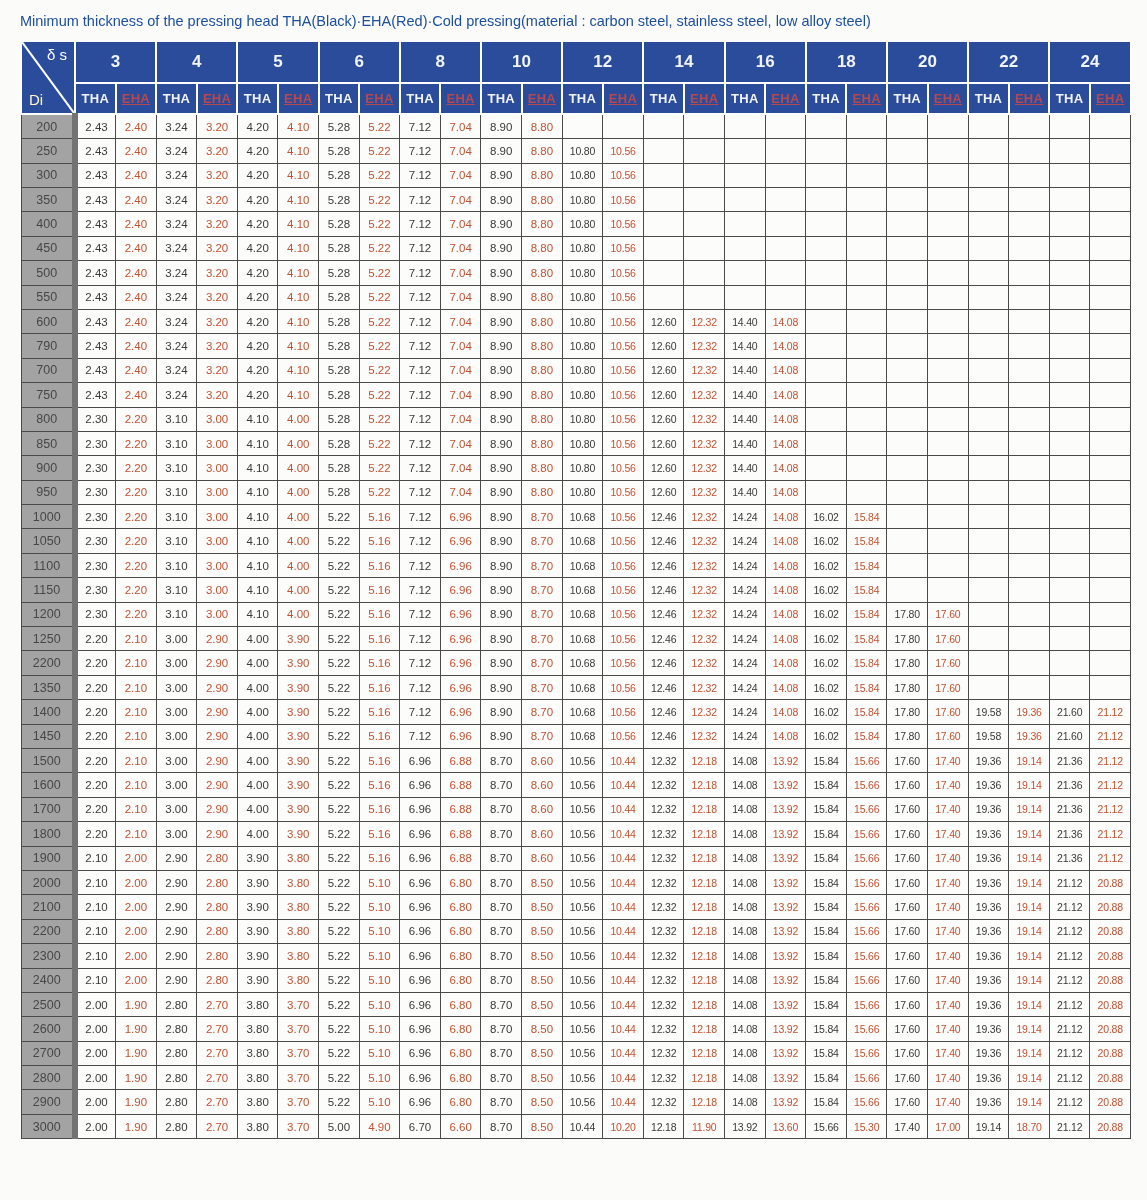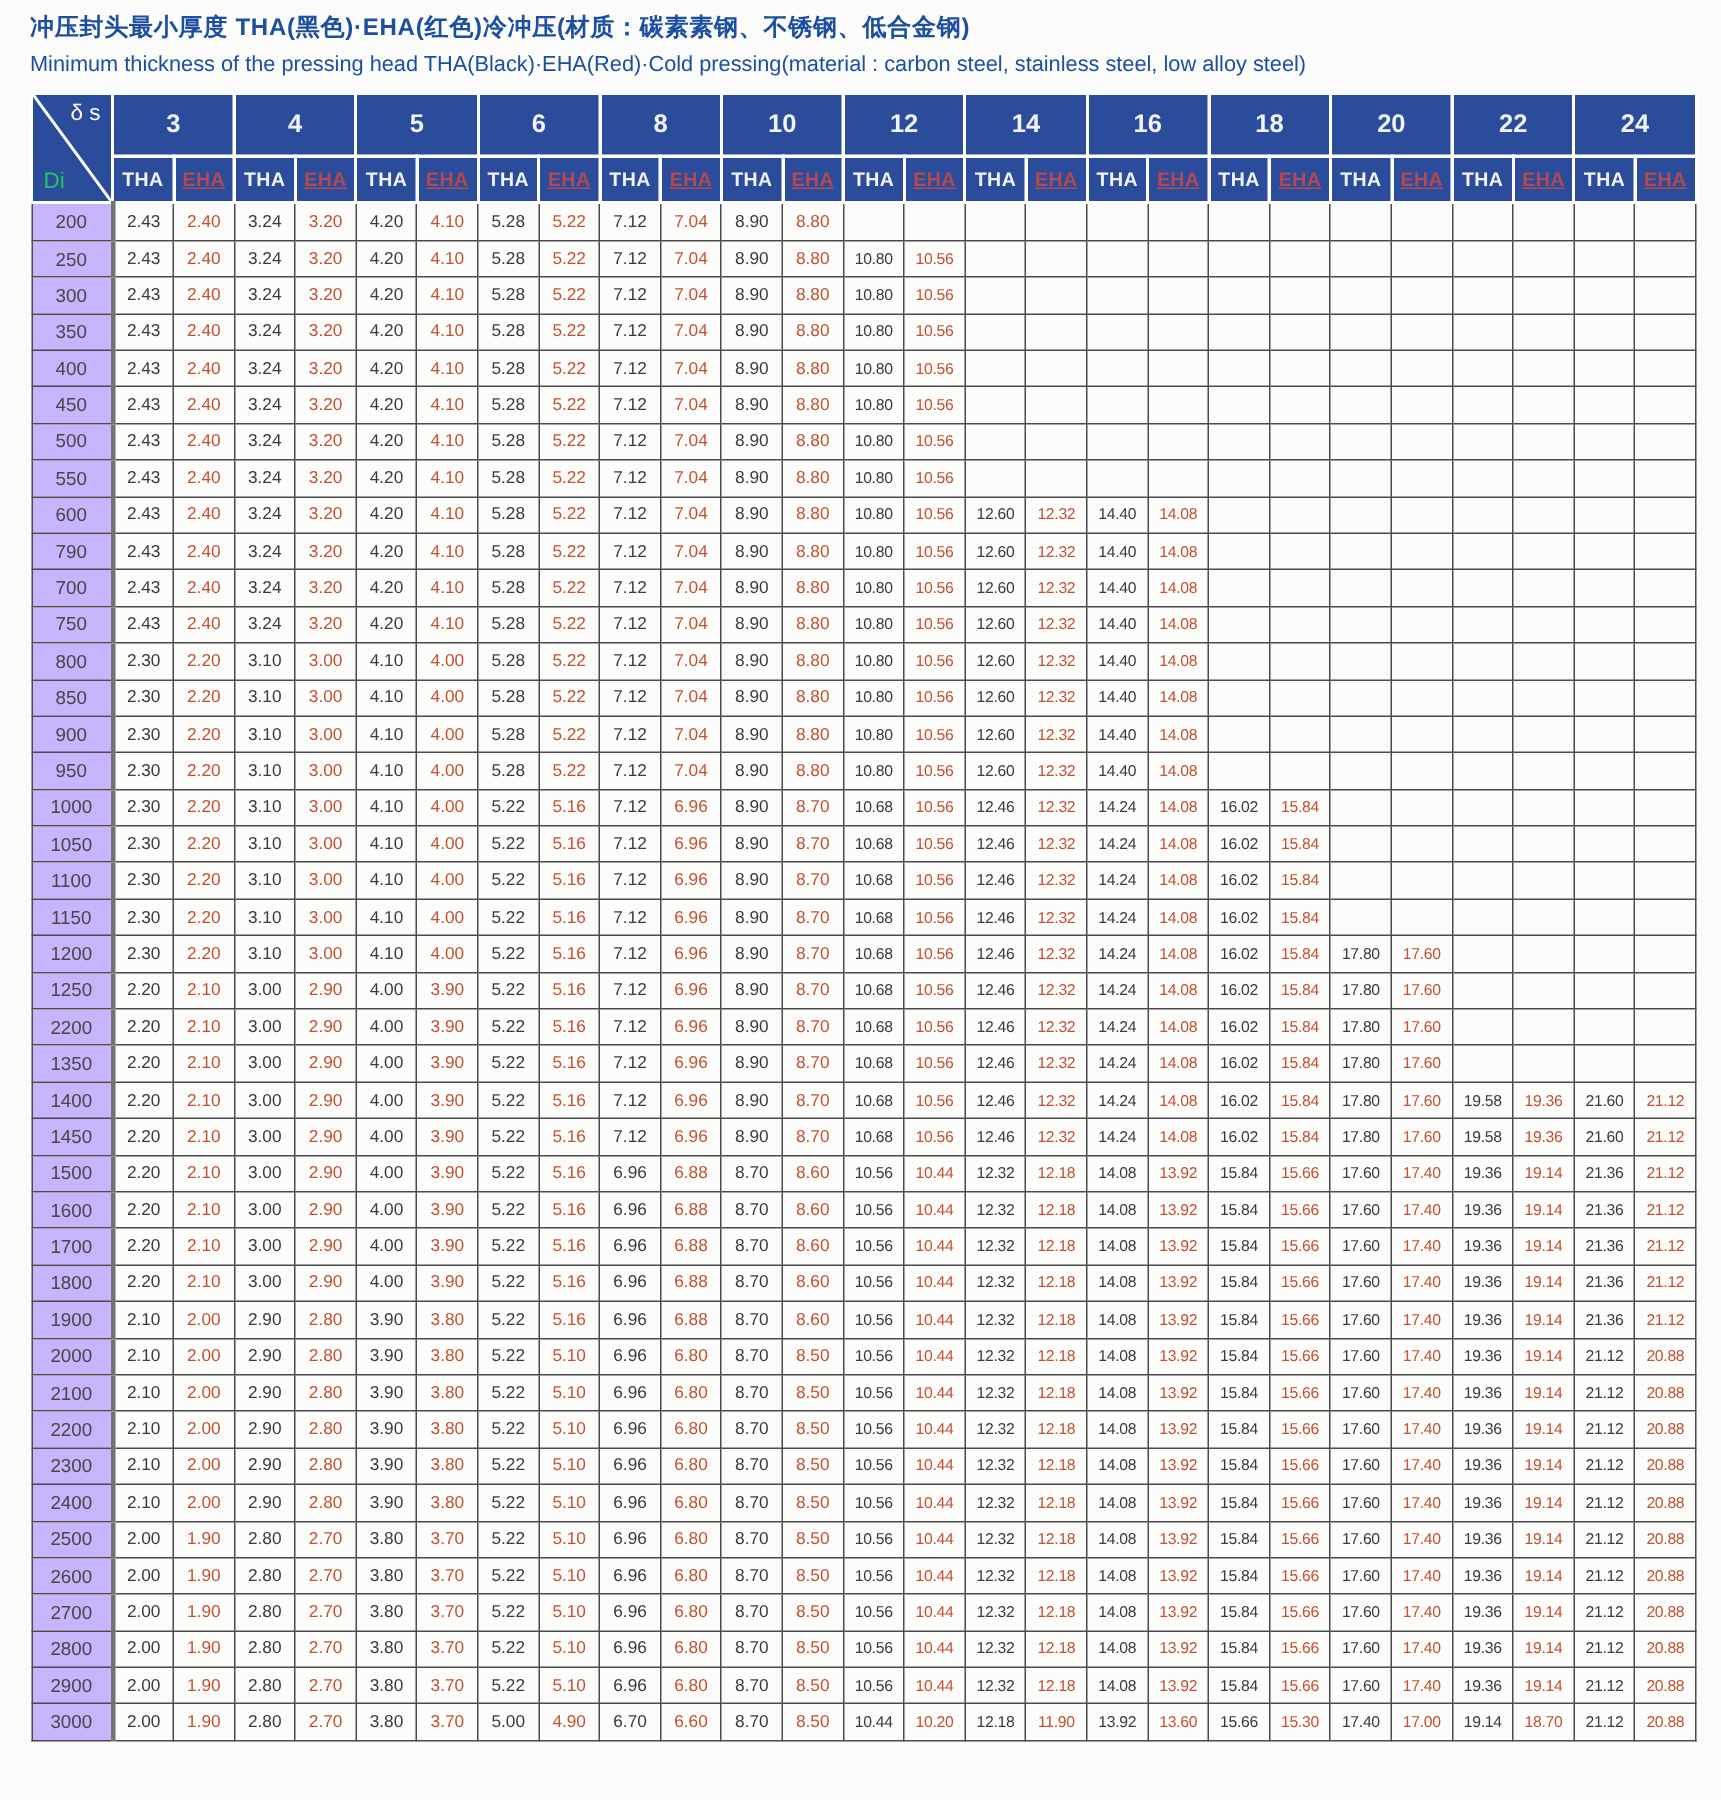--- a/index.html
+++ b/index.html
@@ -8,32 +8,31 @@
   .title-zh{color:#1d4fa1;font-size:16px;font-weight:700;letter-spacing:.5px;line-height:1.35;}
   .title-en{color:#1d4fa1;font-size:14.5px;font-weight:500;margin-top:4px;line-height:1.3;}
   table.thk{border-collapse:collapse;table-layout:fixed;margin:9px 0 0 20px;width:1110px;}
   .thk th,.thk td{padding:0;text-align:center;white-space:nowrap;overflow:hidden;}
   .thk thead th{background:#2a4c9a;color:#f0f3f9;border:2px solid #ffffff;}
   .thk th.delta-num{font-size:17px;font-weight:600;height:40px;}
   .thk th.sub-th{font-size:13px;font-weight:600;height:29px;letter-spacing:.3px;}
   .thk th.sub-th.eha{color:#b5494f;text-decoration:underline;}
   .thk th.corner{position:relative;width:54px;background:#2a4c9a;}
   .corner-top{position:absolute;top:4px;right:7px;font-size:15px;color:#fff;font-weight:500;text-align:right;}
-  .corner-bottom{position:absolute;bottom:5px;left:7px;font-size:15px;color:#22c55e;font-weight:500;}
+  .corner-bottom{position:absolute;bottom:5px;left:7px;font-size:15px;color:#fef9c3;font-weight:500;}
   .corner svg{position:absolute;left:0;top:0;width:100%;height:100%;}
   .thk tbody td{border:1px solid #4a4a4a;background:#fcfcfb;height:23.4px;font-size:11.5px;color:#3a3a3a;}
-  .thk tbody td.di{background:#c4b5fd;border-right:3px solid #737373;font-size:12.5px;color:#474747;}
+  .thk tbody td.di{background:#a3a3a3;border-right:6px solid #737373;font-size:12.5px;color:#474747;}
   .thk tbody td.eha{color:#c05232;}
   .thk tbody td.narrow{font-size:10.5px;letter-spacing:-0.2px;}
 </style>
 </head>
 <body>
 
 <div class="titles">
-  <div class="title-zh">冲压封头最小厚度  THA(黑色)·EHA(红色)冷冲压(材质：碳素素钢、不锈钢、低合金钢)</div>
   <div class="title-en">Minimum thickness of the pressing head THA(Black)·EHA(Red)·Cold pressing(material : carbon steel, stainless steel, low alloy steel)</div>
 </div>
 
 <table class="thk">
   <colgroup>
       <col style="width: 54px;">
       <col style="width: 40.6px;">
       <col style="width: 40.6px;">
       <col style="width: 40.6px;">
       <col style="width: 40.6px;">

